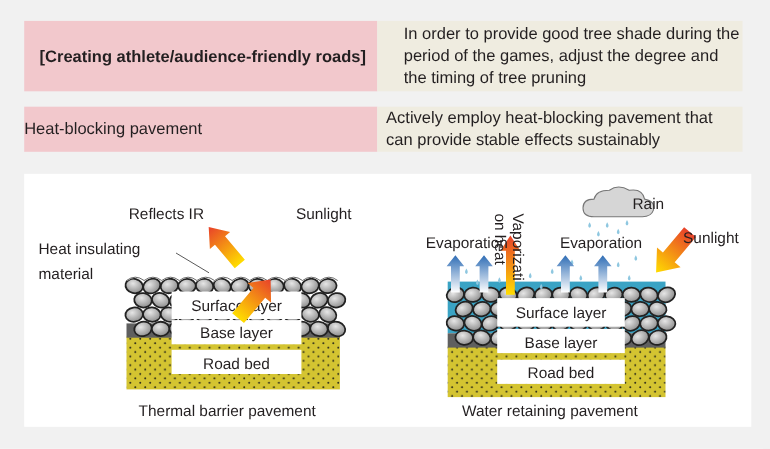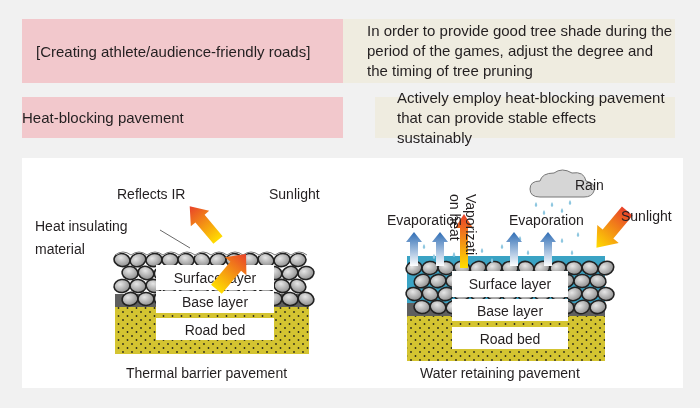--- a/index.html
+++ b/index.html
@@ -2,25 +2,25 @@
 <html><head>
 <meta charset="utf-8">
 <style>
   html, body { margin:0; padding:0; }
   body { width:700px; height:408px; background:#f1f1f1; position:relative; overflow:hidden;
          font-family:"Liberation Sans", sans-serif; color:#231f20; }
   .row { position:absolute; left:22px; width:653px; display:flex; }
   .row .label { background:#f2c8cc; width:321px; display:flex; align-items:center; box-sizing:border-box; font-size:15px; }
   .row .desc { background:#efece0; flex:1; display:flex; align-items:center; box-sizing:border-box; font-size:15px; line-height:20px; }
   #row1 { top:19px; height:64px; }
-  #row1 .label { padding-left:14px; }
+  #row1 .label { padding-left:14px;font-weight:bold; }
   #row1 .desc { padding-left:24px; }
   #row2 { top:97px; height:41px; }
   #row2 .label { }
-  #row2 .desc { padding-left:22px;margin-left:32px; }
+  #row2 .desc { padding-left:8px; }
   .panel { position:absolute; left:22px; top:158px; width:661px; height:230px; background:#fff; }
   .panel svg { position:absolute; left:0; top:0; }
   .t { font-family:"Liberation Sans", sans-serif; font-size:14px; fill:#231f20; }
   .cap { font-family:"Liberation Sans", sans-serif; font-size:14px; fill:#231f20; }
   .boxlbl { font-family:"Liberation Sans", sans-serif; font-size:14px; fill:#231f20; text-anchor:middle; }
 </style>
 </head>
 <body>
 
 <div class="row" id="row1">

